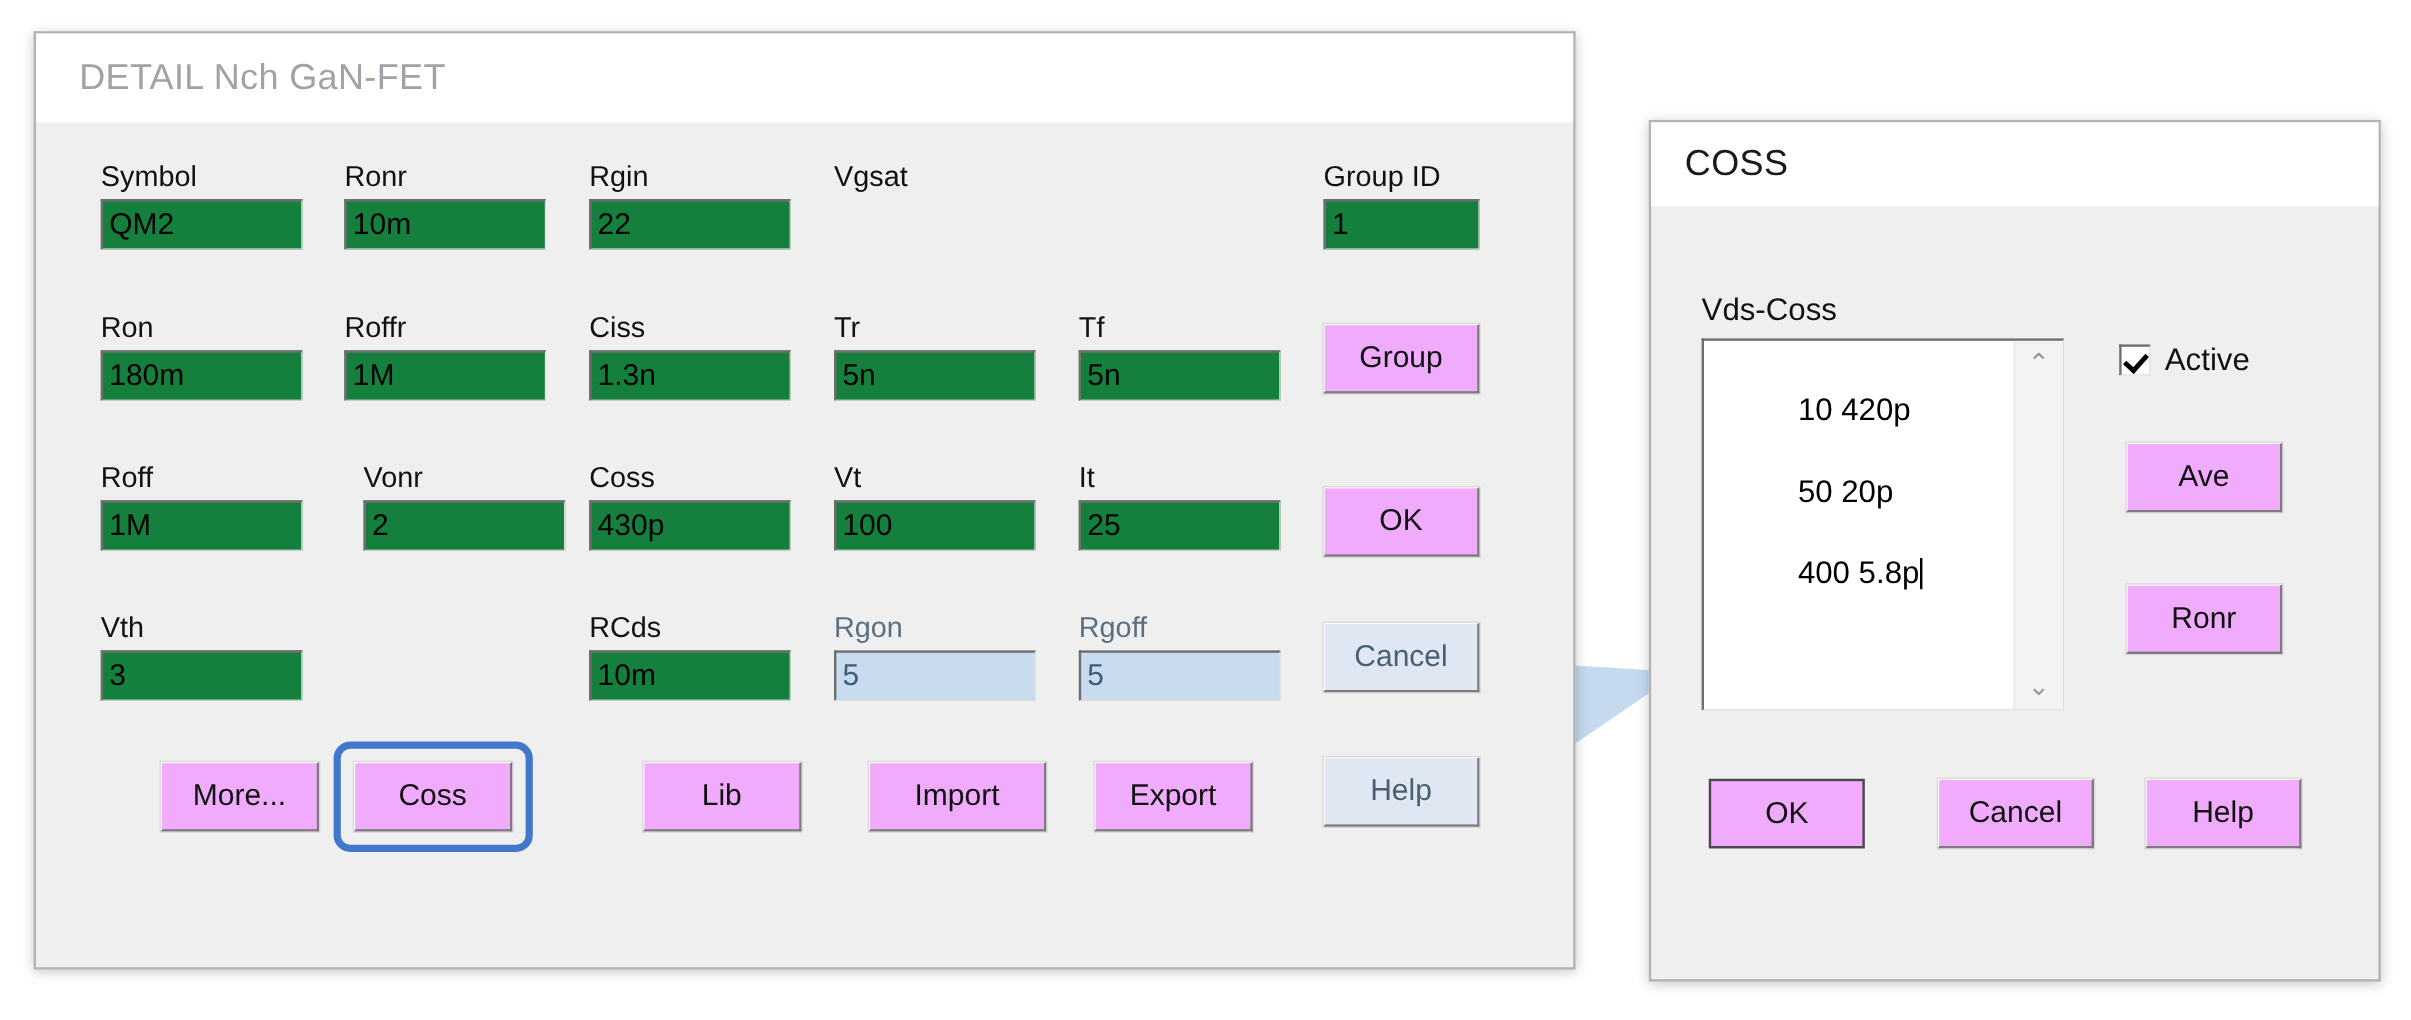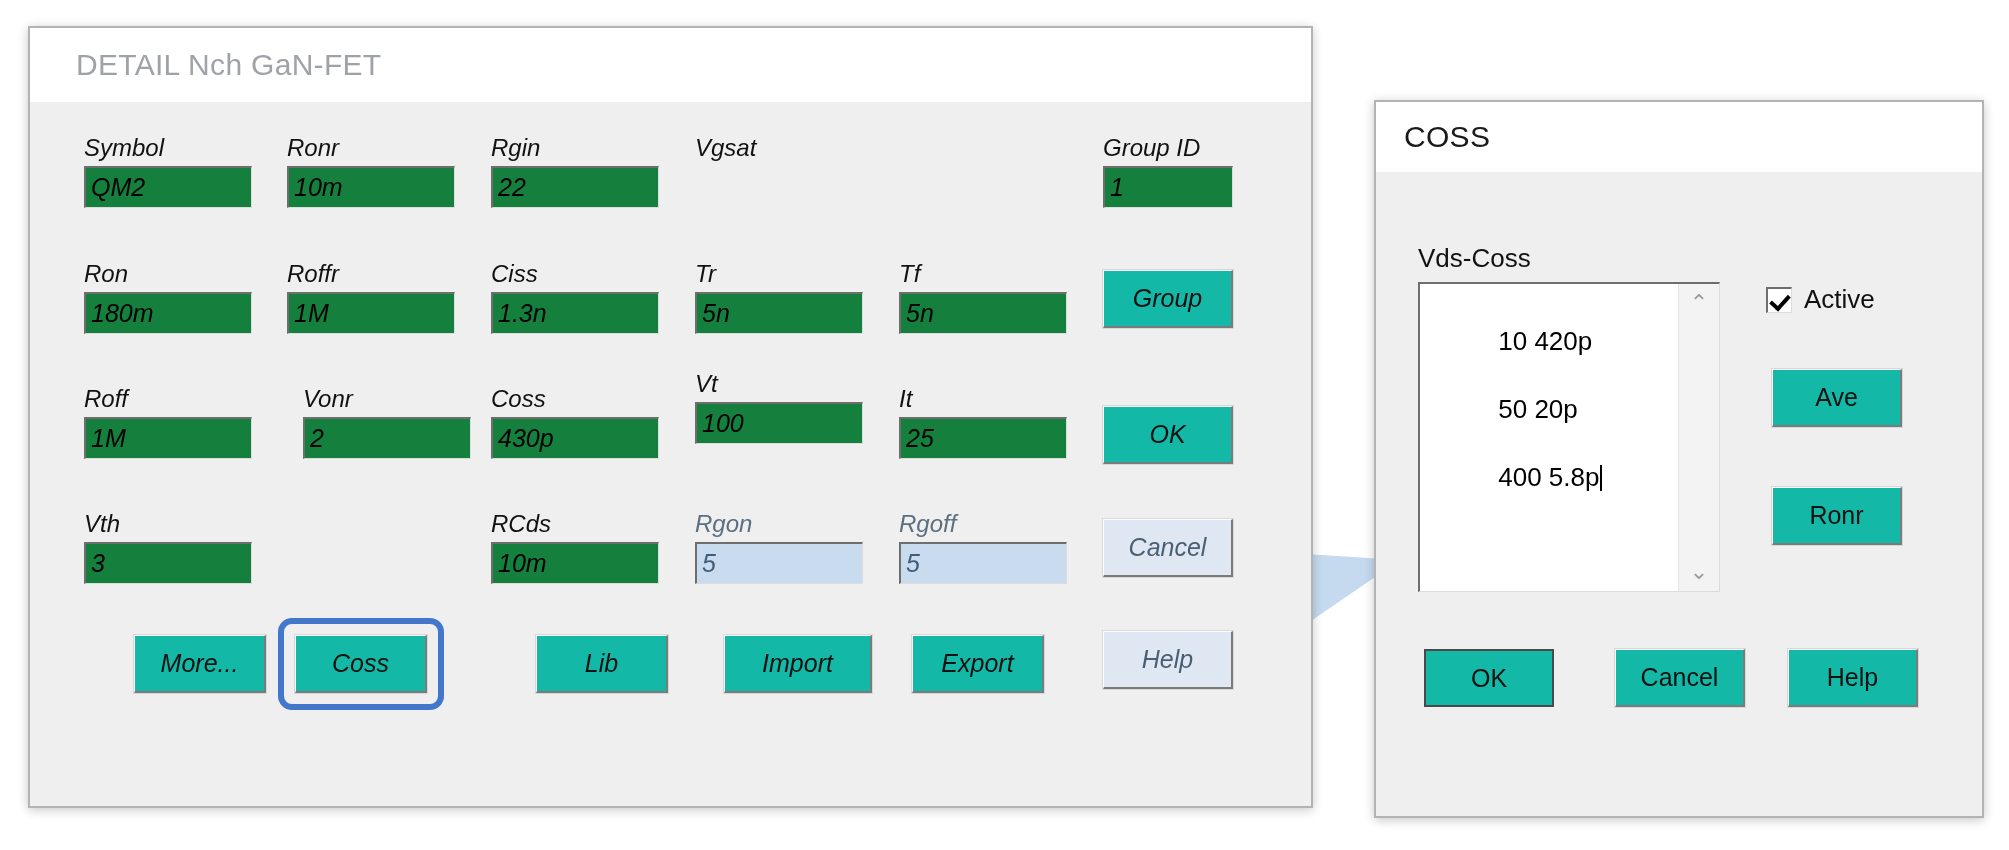--- a/index.html
+++ b/index.html
@@ -56,21 +56,21 @@
     font-size: 25px;
     color: #000000;
     font-family: "Liberation Sans", sans-serif;
   }
   .textbox.disabled { background: #c9dcef; color: #3f5d78; }
   .field.disabled .field-label { color: #5b6f82; }
 
   
   .btn {
     position: absolute;
-    background: #14b8a6;
+    background: #f0abfc;
     border-top: 1px solid #fdfdfd;
     border-left: 1px solid #fdfdfd;
     border-right: 2px solid #7b7b7b;
     border-bottom: 2px solid #7b7b7b;
     outline: 1px solid #d8d8d8;
     box-sizing: border-box;
     display: flex;
     align-items: center;
     justify-content: center;
     font-size: 25px;
@@ -165,25 +165,25 @@
              L 1210 548
              L 1400 560
              L 1210 690
              L 1120 742
              L 1120 700
              C 930 680, 700 690, 520 760 Z" fill="#c3d8ee" opacity="0.95"></path>
   </svg>
 
   <div class="dialog" style="left:28px; top:26px; width:1285px; height:782px;">
 
-    <div class="dialog-titlebar" style="height:74px; padding-left:46px;">
+    <div class="dialog-titlebar" style="height:74px; padding-left:36px;">
       <span class="dialog-title" style="color:#9fa3a8;">DETAIL Nch GaN-FET</span>
     </div>
 
-    <div class="dialog-body" style="height:706px;font-style:italic;">
+    <div class="dialog-body" style="height:706px;">
 
       <div class="field" style="left:54px; top:32px; width:168px;">
         <div class="field-label">Symbol</div>
         <div class="textbox">QM2</div>
       </div>
       <div class="field" style="left:257px; top:32px; width:168px;">
         <div class="field-label">Ronr</div>
         <div class="textbox">10m</div>
       </div>
       <div class="field" style="left:461px; top:32px; width:168px;">
@@ -224,21 +224,21 @@
         <div class="textbox">1M</div>
       </div>
       <div class="field" style="left:273px; top:283px; width:168px;">
         <div class="field-label">Vonr</div>
         <div class="textbox">2</div>
       </div>
       <div class="field" style="left:461px; top:283px; width:168px;">
         <div class="field-label">Coss</div>
         <div class="textbox">430p</div>
       </div>
-      <div class="field" style="left:665px; top:268px; width:168px;">
+      <div class="field" style="left:665px; top:283px; width:168px;">
         <div class="field-label">Vt</div>
         <div class="textbox">100</div>
       </div>
       <div class="field" style="left:869px; top:283px; width:168px;">
         <div class="field-label">It</div>
         <div class="textbox">25</div>
       </div>
 
       <div class="field" style="left:54px; top:408px; width:168px;">
         <div class="field-label">Vth</div>

